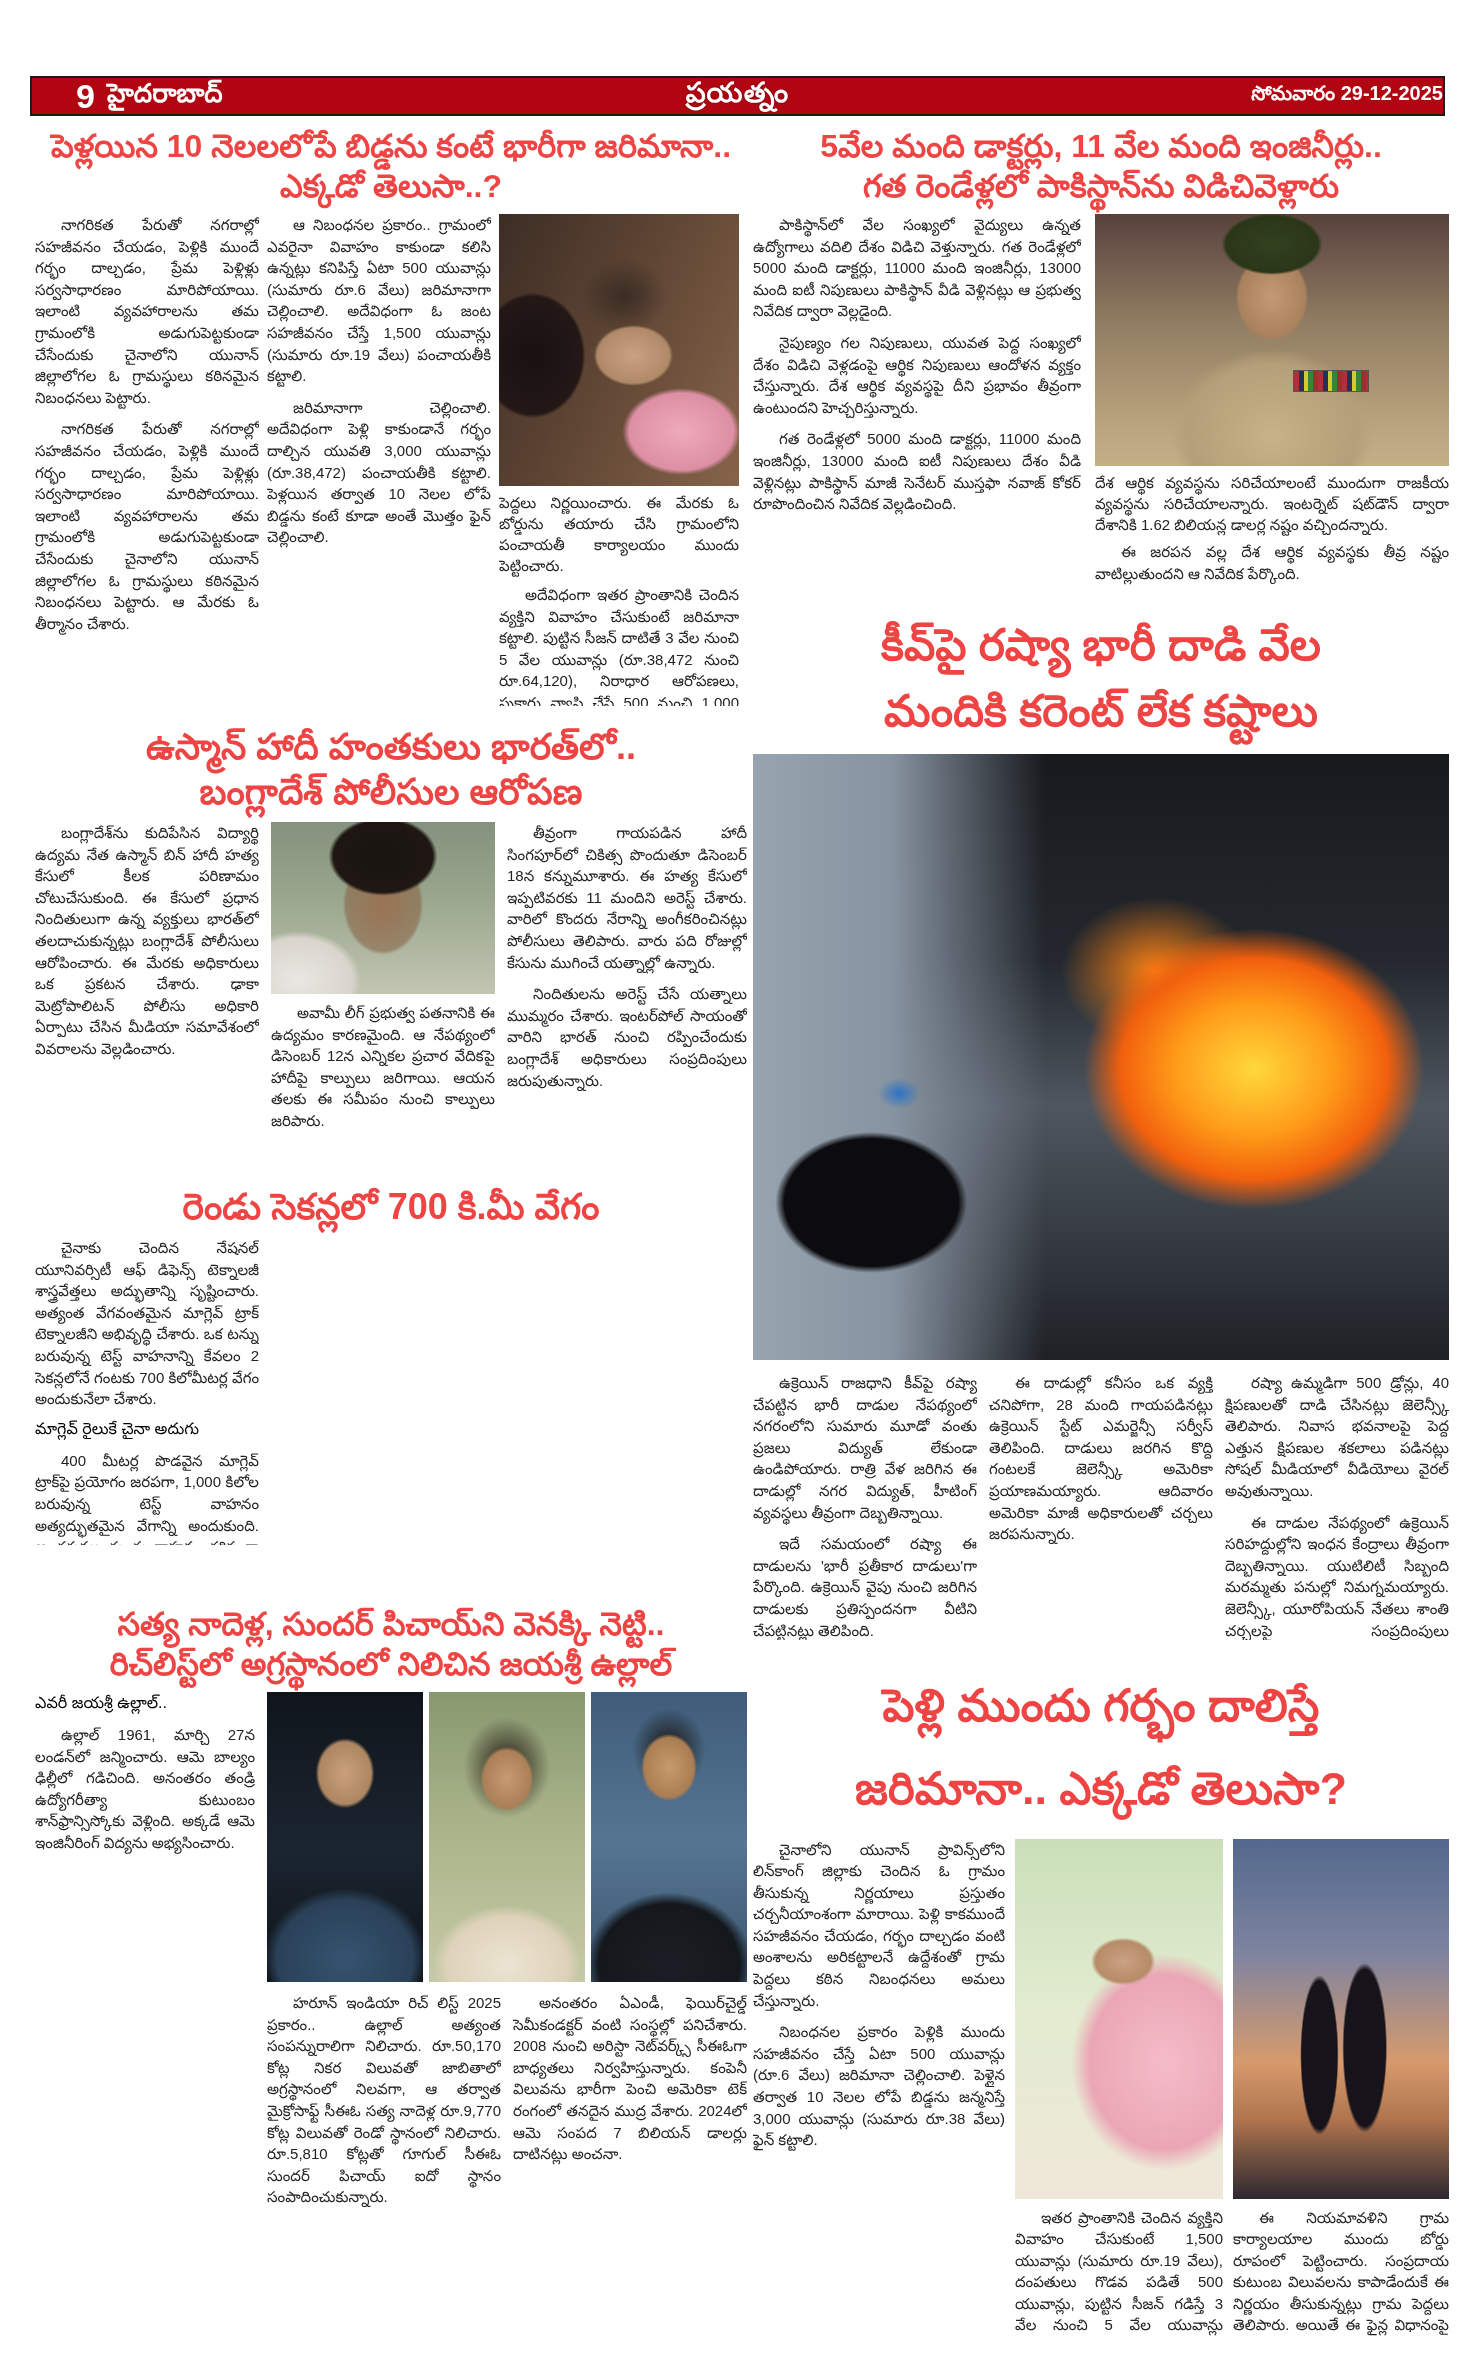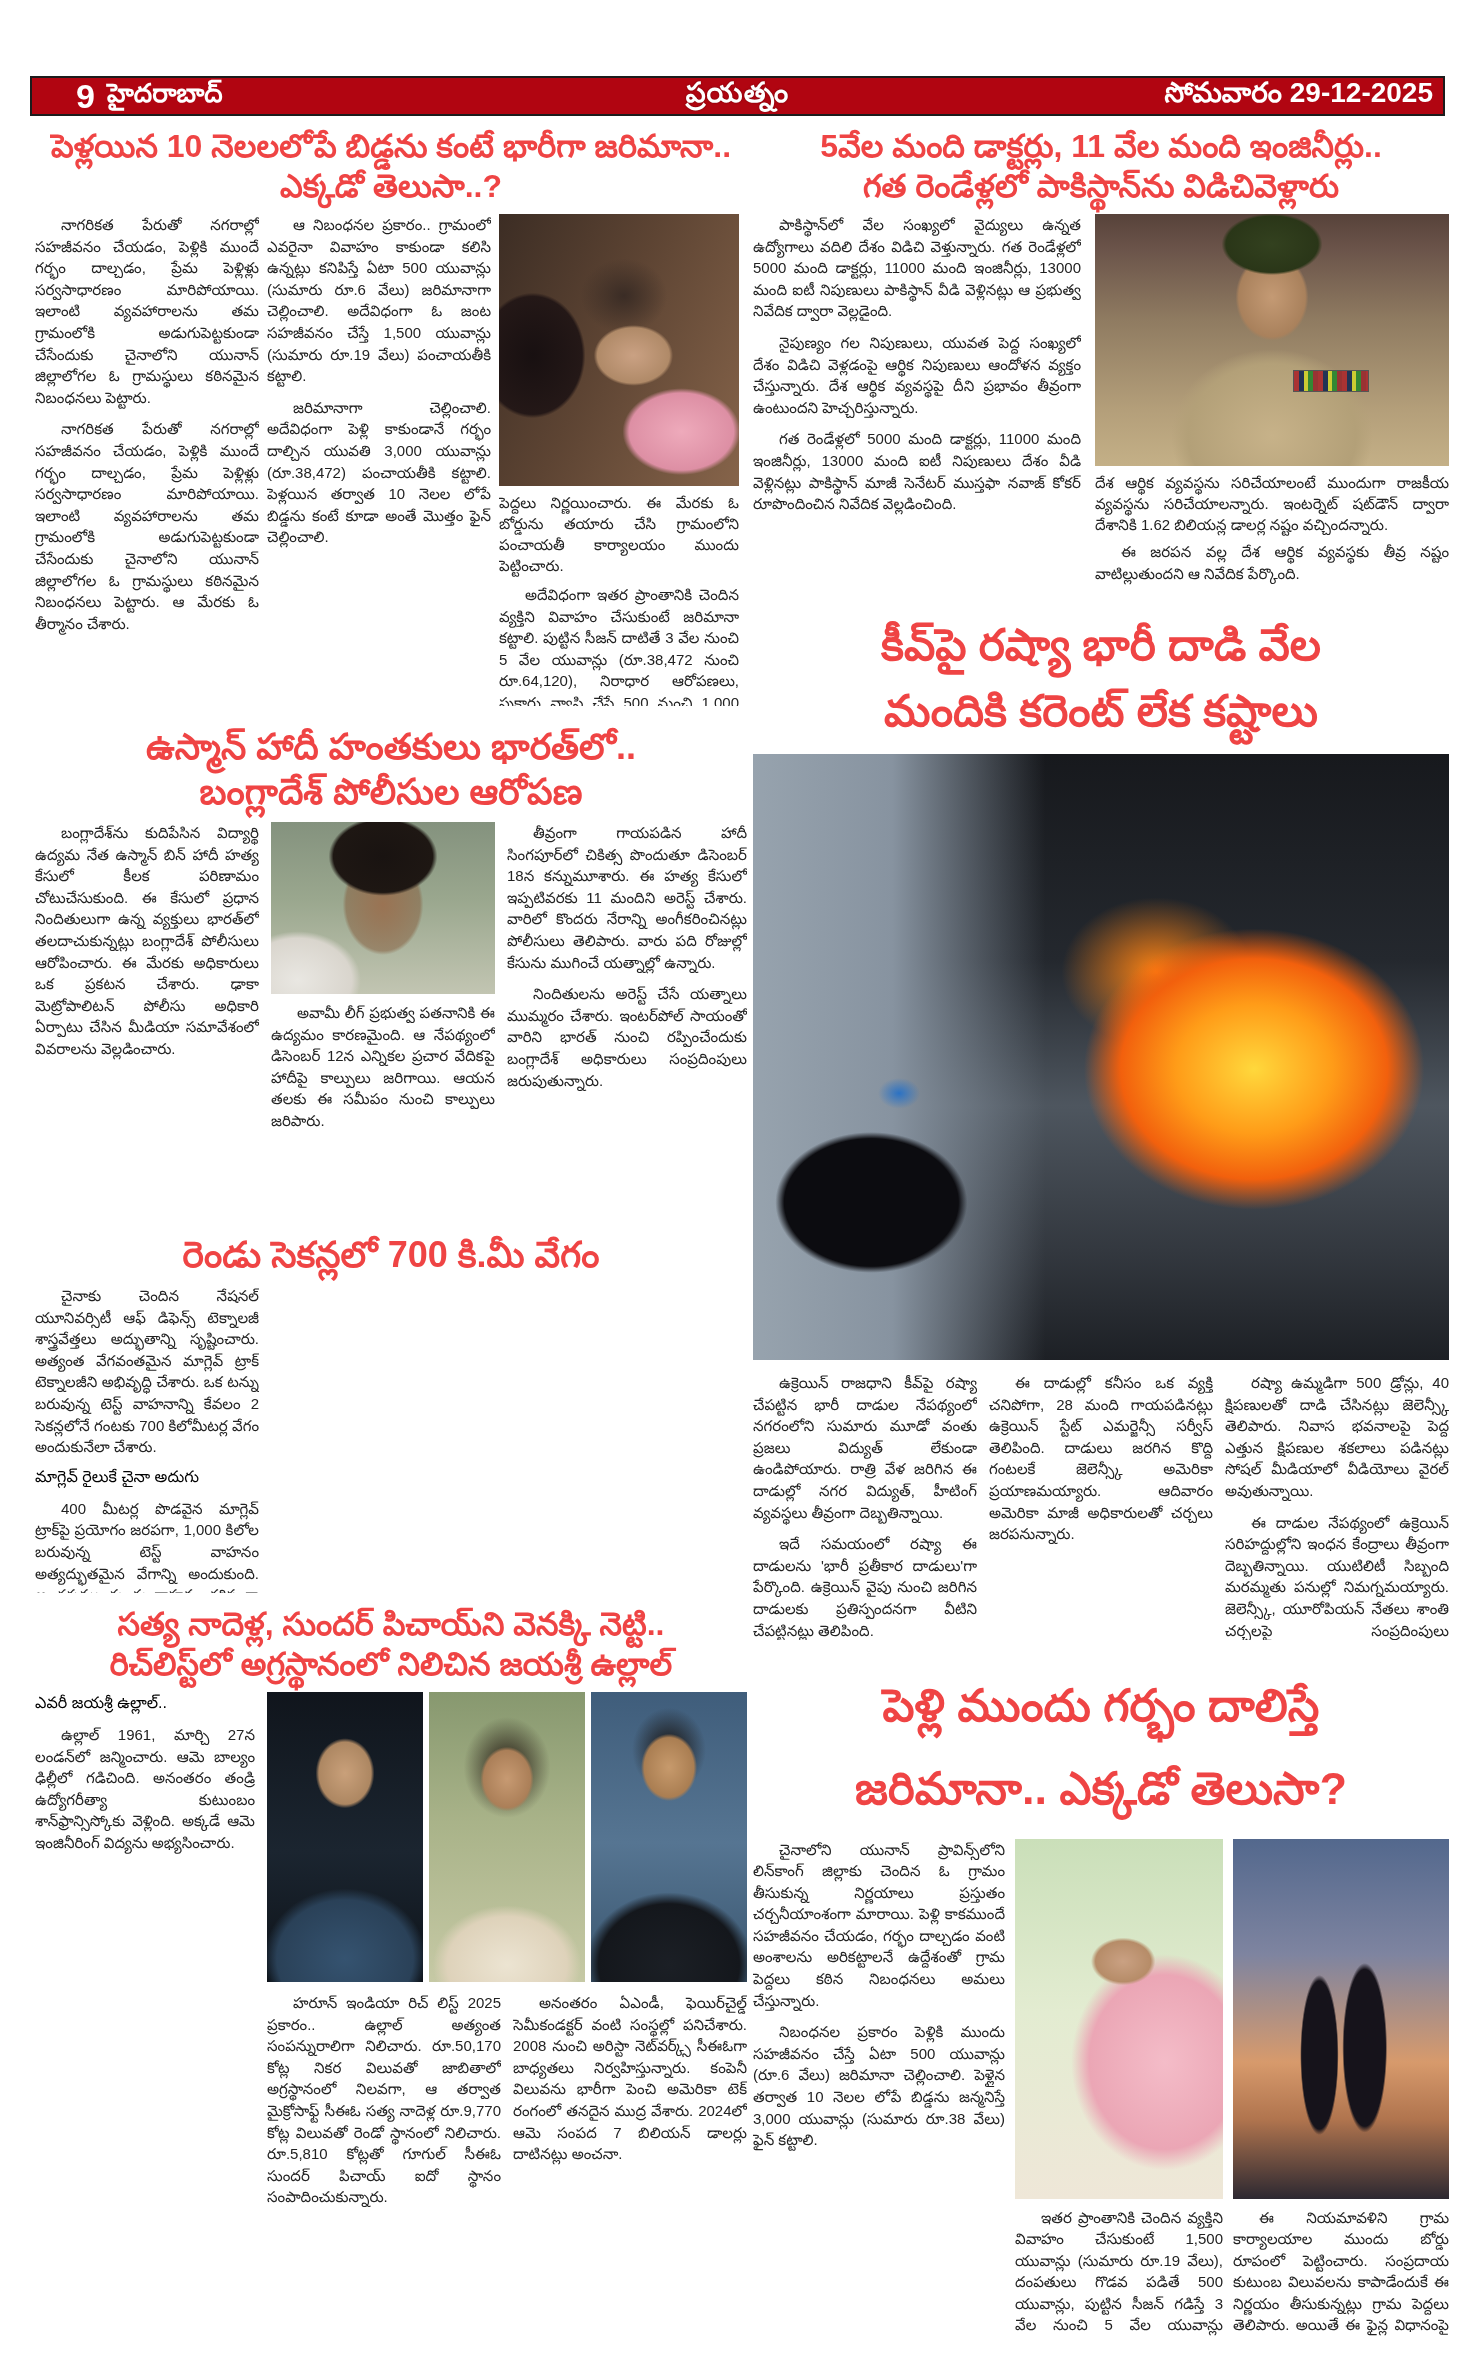--- a/index.html
+++ b/index.html
@@ -16,21 +16,21 @@
     display:flex;align-items:center;color:#fff;box-sizing:border-box;
   }
   .mast-left{display:flex;align-items:center;gap:12px;padding-left:44px;}
   .page-num{font-size:34px;font-weight:bold;line-height:36px;}
   .city{font-size:26px;font-weight:bold;}
   .paper{
     position:absolute;left:50%;transform:translateX(-50%);
     font-size:28px;font-weight:bold;letter-spacing:1px;
     text-shadow:0 0 2px #6b0008;
   }
-  .dateline{margin-left:auto;padding-right:10px;font-size:28px;font-weight:bold;}
+  .dateline{margin-left:auto;font-size:20px;font-weight:bold;}
   
   .article{position:absolute;box-sizing:border-box;}
   .hl{font-weight:bold;text-align:center;color:#ef4444;}
   .hl-m{font-size:32px;line-height:1.25;}
   .hl-l{font-size:36px;line-height:1.25;}
   .hl-xl{font-size:44px;line-height:1.5;}
   .hl-xxl{font-size:45px;line-height:1.85;}
   .cols{display:flex;margin-top:8px;}
   .col{overflow:hidden;}
   .col p{
@@ -201,21 +201,21 @@
     <div class="col" style="width:224px;height:268px;">
       <p>ఈ దాడుల్లో కనీసం ఒక వ్యక్తి చనిపోగా, 28 మంది గాయపడినట్లు ఉక్రెయిన్ స్టేట్ ఎమర్జెన్సీ సర్వీస్ తెలిపింది. దాడులు జరగిన కొద్ది గంటలకే జెలెన్స్కీ అమెరికా ప్రయాణమయ్యారు. ఆదివారం అమెరికా మాజీ అధికారులతో చర్చలు జరపనున్నారు.</p>
     </div>
     <div class="col" style="width:224px;height:268px;">
       <p>రష్యా ఉమ్మడిగా 500 డ్రోన్లు, 40 క్షిపణులతో దాడి చేసినట్లు జెలెన్స్కీ తెలిపారు. నివాస భవనాలపై పెద్ద ఎత్తున క్షిపణుల శకలాలు పడినట్లు సోషల్ మీడియాలో వీడియోలు వైరల్ అవుతున్నాయి.</p>
       <p>ఈ దాడుల నేపథ్యంలో ఉక్రెయిన్ సరిహద్దుల్లోని ఇంధన కేంద్రాలు తీవ్రంగా దెబ్బతిన్నాయి. యుటిలిటీ సిబ్బంది మరమ్మతు పనుల్లో నిమగ్నమయ్యారు. జెలెన్స్కీ, యూరోపియన్ నేతలు శాంతి చర్చలపై సంప్రదింపులు జరుపుతున్నారు.</p>
     </div>
   </div>
 </div>
 
-<div class="article" style="left:35px;top:1232px;width:712px;height:372px;">
+<div class="article" style="left:35px;top:1184px;width:712px;height:372px;">
   <div class="hl hl-l">రెండు సెకన్లలో 700 కి.మీ వేగం</div>
   <div class="cols" style="gap:12px;height:308px;">
     <div class="col" style="width:224px;height:308px;">
       <p>చైనాకు చెందిన నేషనల్ యూనివర్సిటీ ఆఫ్ డిఫెన్స్ టెక్నాలజీ శాస్త్రవేత్తలు అద్భుతాన్ని సృష్టించారు. అత్యంత వేగవంతమైన మాగ్లెవ్ ట్రాక్ టెక్నాలజీని అభివృద్ధి చేశారు. ఒక టన్ను బరువున్న టెస్ట్ వాహనాన్ని కేవలం 2 సెకన్లలోనే గంటకు 700 కిలోమీటర్ల వేగం అందుకునేలా చేశారు.</p>
       <div class="subhead">మాగ్లెవ్ రైలుకే చైనా అదుగు</div>
       <p>400 మీటర్ల పొడవైన మాగ్లెవ్ ట్రాక్‌పై ప్రయోగం జరపగా, 1,000 కిలోల బరువున్న టెస్ట్ వాహనం అత్యద్భుతమైన వేగాన్ని అందుకుంది. అంతకుముందు ఈ వాహనం గరిష్ఠంగా గంటకు 648</p>
     </div>
   </div>
 </div>
 

